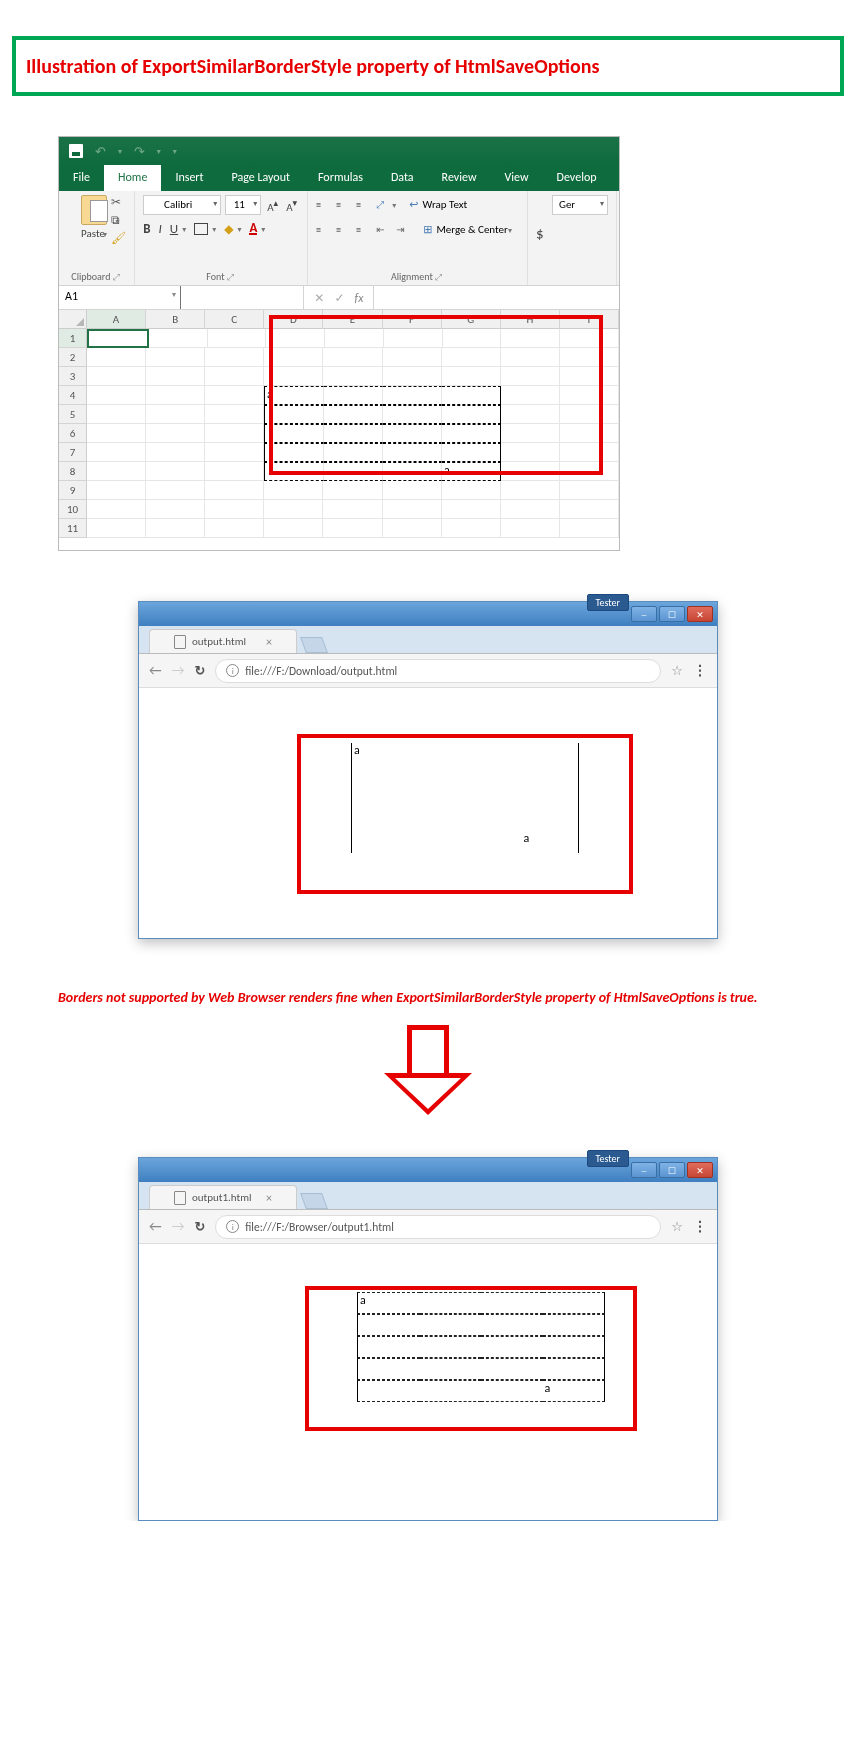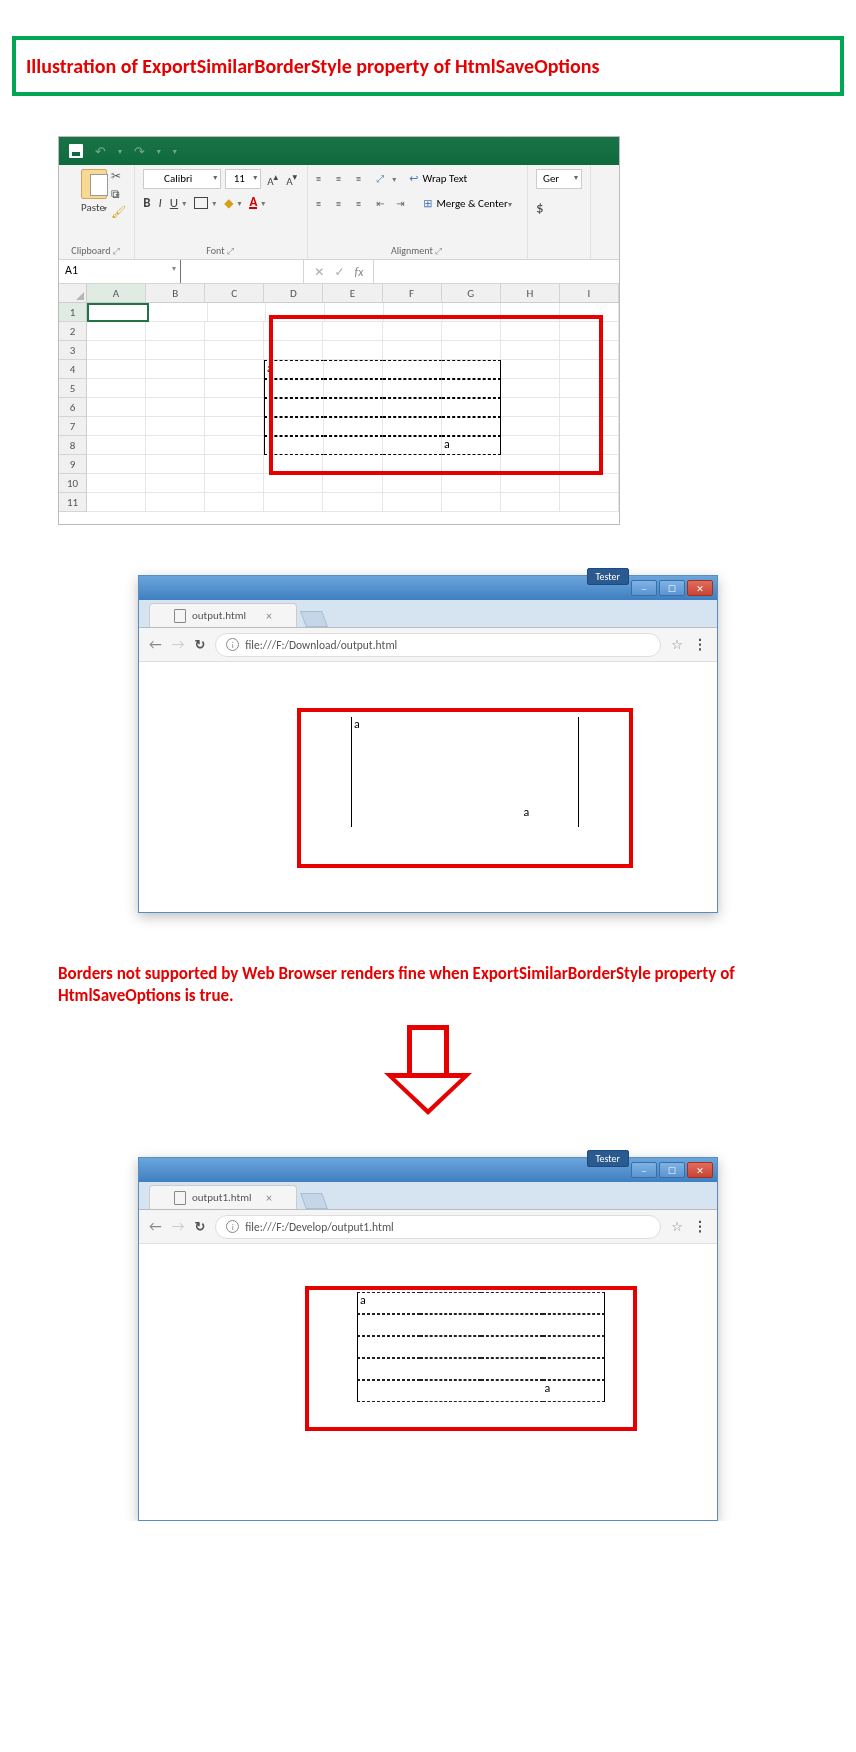--- a/index.html
+++ b/index.html
@@ -44,21 +44,21 @@
 .dd-arr { font-size: 8px; color: #777; margin-left: -4px; }
 .bord-i { width: 14px; height: 12px; border: 1px solid #444; display: inline-block; }
 .fill-i { color: #d4a017; font-size: 12px; }
 .fontcol-i { color: #c00; font-size: 13px; font-weight: bold; border-bottom: 2px solid #c00; line-height: 10px; display: inline-block; }
 .aln-grp { display: flex; flex-direction: column; gap: 6px; }
 .aln-row { display: flex; gap: 6px; align-items: center; }
 .aln-i { width: 14px; color: #666; font-size: 10px; }
 .wrap-btn { border: 1px solid transparent; padding: 2px 6px; font-size: 11px; display: flex; align-items: center; gap: 4px; }
 .wrap-i { color: #4a7db5; font-size: 11px; }
 .merge-btn { border: 1px solid transparent; padding: 2px 6px; font-size: 11px; display: flex; align-items: center; gap: 4px; }
-.num-grp .font-sel { width: 46px; }
+.num-grp .font-sel { width: 56px; margin-left: 16px; }
 .dollar { font-size: 15px; color: #444; }
 .dlg-launch { font-size: 9px; color: #888; text-align: right; padding-right: 2px; }
 .namebox-row { display: flex; height: 24px; border-bottom: 1px solid #d4d4d4; }
 .namebox { width: 122px; border-right: 1px solid #737373; font-size: 12px; padding: 3px 6px; position: relative; }
 .namebox::after { content: '▾'; position: absolute; right: 4px; font-size: 8px; color: #888; }
 .fx-spacer { flex: 1; }
 .fx-ctls { display: flex; align-items: center; gap: 10px; padding: 0 10px; color: #aaa; font-size: 12px; border-left: 1px solid #d4d4d4; }
 .fx-lbl { font-style: italic; color: #888; }
 .fx-input { border-left: 1px solid #d4d4d4; flex: 2; }
 .grid-area { position: relative; height: 240px; background: #fff; }
@@ -105,21 +105,21 @@
 .ot-row { display: flex; height: 22px; }
 .ot-cell { flex: 1; font-size: 12px; padding-left: 2px; }
 .ot-lb { border-left: 1px solid #000; }
 .ot-rb { border-right: 1px solid #000; }
 .browser.b1 .red-box { top: 132px; left: 158px; width: 336px; height: 160px; }
 .browser.b2 .red-box { top: 128px; left: 166px; width: 332px; height: 145px; }
 .output-table.t2 { left: 218px; top: 48px; width: 248px; }
 .ot-dash { border-top: 1px dashed #222; border-bottom: 1px dashed #222; }
 
 
-.desc { color: #e60000; font-weight: bold; font-size: 17px; margin: 50px 40px 10px 58px; line-height: 1.3; }
+.desc { color: #e60000; font-weight: bold; font-size: 14px; margin: 50px 40px 10px 58px; line-height: 1.3; font-style: italic; }
 .arrow-wrap { display: flex; justify-content: center; margin: 18px 0 28px 0; }
 .arrow { position: relative; width: 60px; height: 82px; }
 .arrow-stem { width: 42px; height: 48px; border: 5px solid #e60000; border-bottom: none; margin: 0 auto; background: #fff; }
 .arrow-head { width: 0; height: 0; border-left: 44px solid transparent; border-right: 44px solid transparent; border-top: 42px solid #e60000; margin-left: -14px; position: relative; }
 .arrow-head::after { content: ''; position: absolute; top: -37px; left: -33px; width: 0; height: 0; border-left: 33px solid transparent; border-right: 33px solid transparent; border-top: 31px solid #fff; }
 </style>
 </head>
 <body>
 
 <div class="title-box">
@@ -127,20 +127,31 @@
 </div>
 
 <div class="excel">
   <div class="ex-titlebar">
     <span class="qa-icon save-i"></span>
     <span class="undo-i">↶</span>
     <span class="dd">▾</span>
     <span class="redo-i">↷</span>
     <span class="dd">▾</span>
     <span class="dd">▾</span>
+  </div>
+  <div class="ex-tabs">
+    <div class="ex-tab">File</div>
+    <div class="ex-tab active">Home</div>
+    <div class="ex-tab">Insert</div>
+    <div class="ex-tab">Page Layout</div>
+    <div class="ex-tab">Formulas</div>
+    <div class="ex-tab">Data</div>
+    <div class="ex-tab">Review</div>
+    <div class="ex-tab">View</div>
+    <div class="ex-tab">Develop</div>
   </div>
   <div class="ex-ribbon">
     <div class="rib-grp">
       <div class="rib-grp-top">
         <div class="paste-btn">
           <div class="paste-ico"></div>
           <div class="paste-lbl">
               <span>Paste</span>
               <span class="dd-arr">▾</span>
             </div>
@@ -461,21 +472,21 @@
       <span class="close-x">×</span>
     </div>
     <div class="br-newtab"></div>
   </div>
   <div class="br-addr">
     <span class="nav-arr">←</span>
     <span class="nav-arr disabled">→</span>
     <span class="reload-i">↻</span>
     <div class="addr-input">
       <span class="info-i">i</span>
-      <span>file:///F:/Develop/output1.html</span>
+      <span>file:///F:/Browser/output1.html</span>
     </div>
     <span class="star-i">☆</span>
     <span class="menu-i">⋮</span>
   </div>
   <div class="br-content h2">
     <div class="output-table t2">
       <div class="ot-row">
           <div class="ot-cell ot-lb ot-dash">a</div>
           <div class="ot-cell ot-dash"></div>
           <div class="ot-cell ot-dash"></div>

